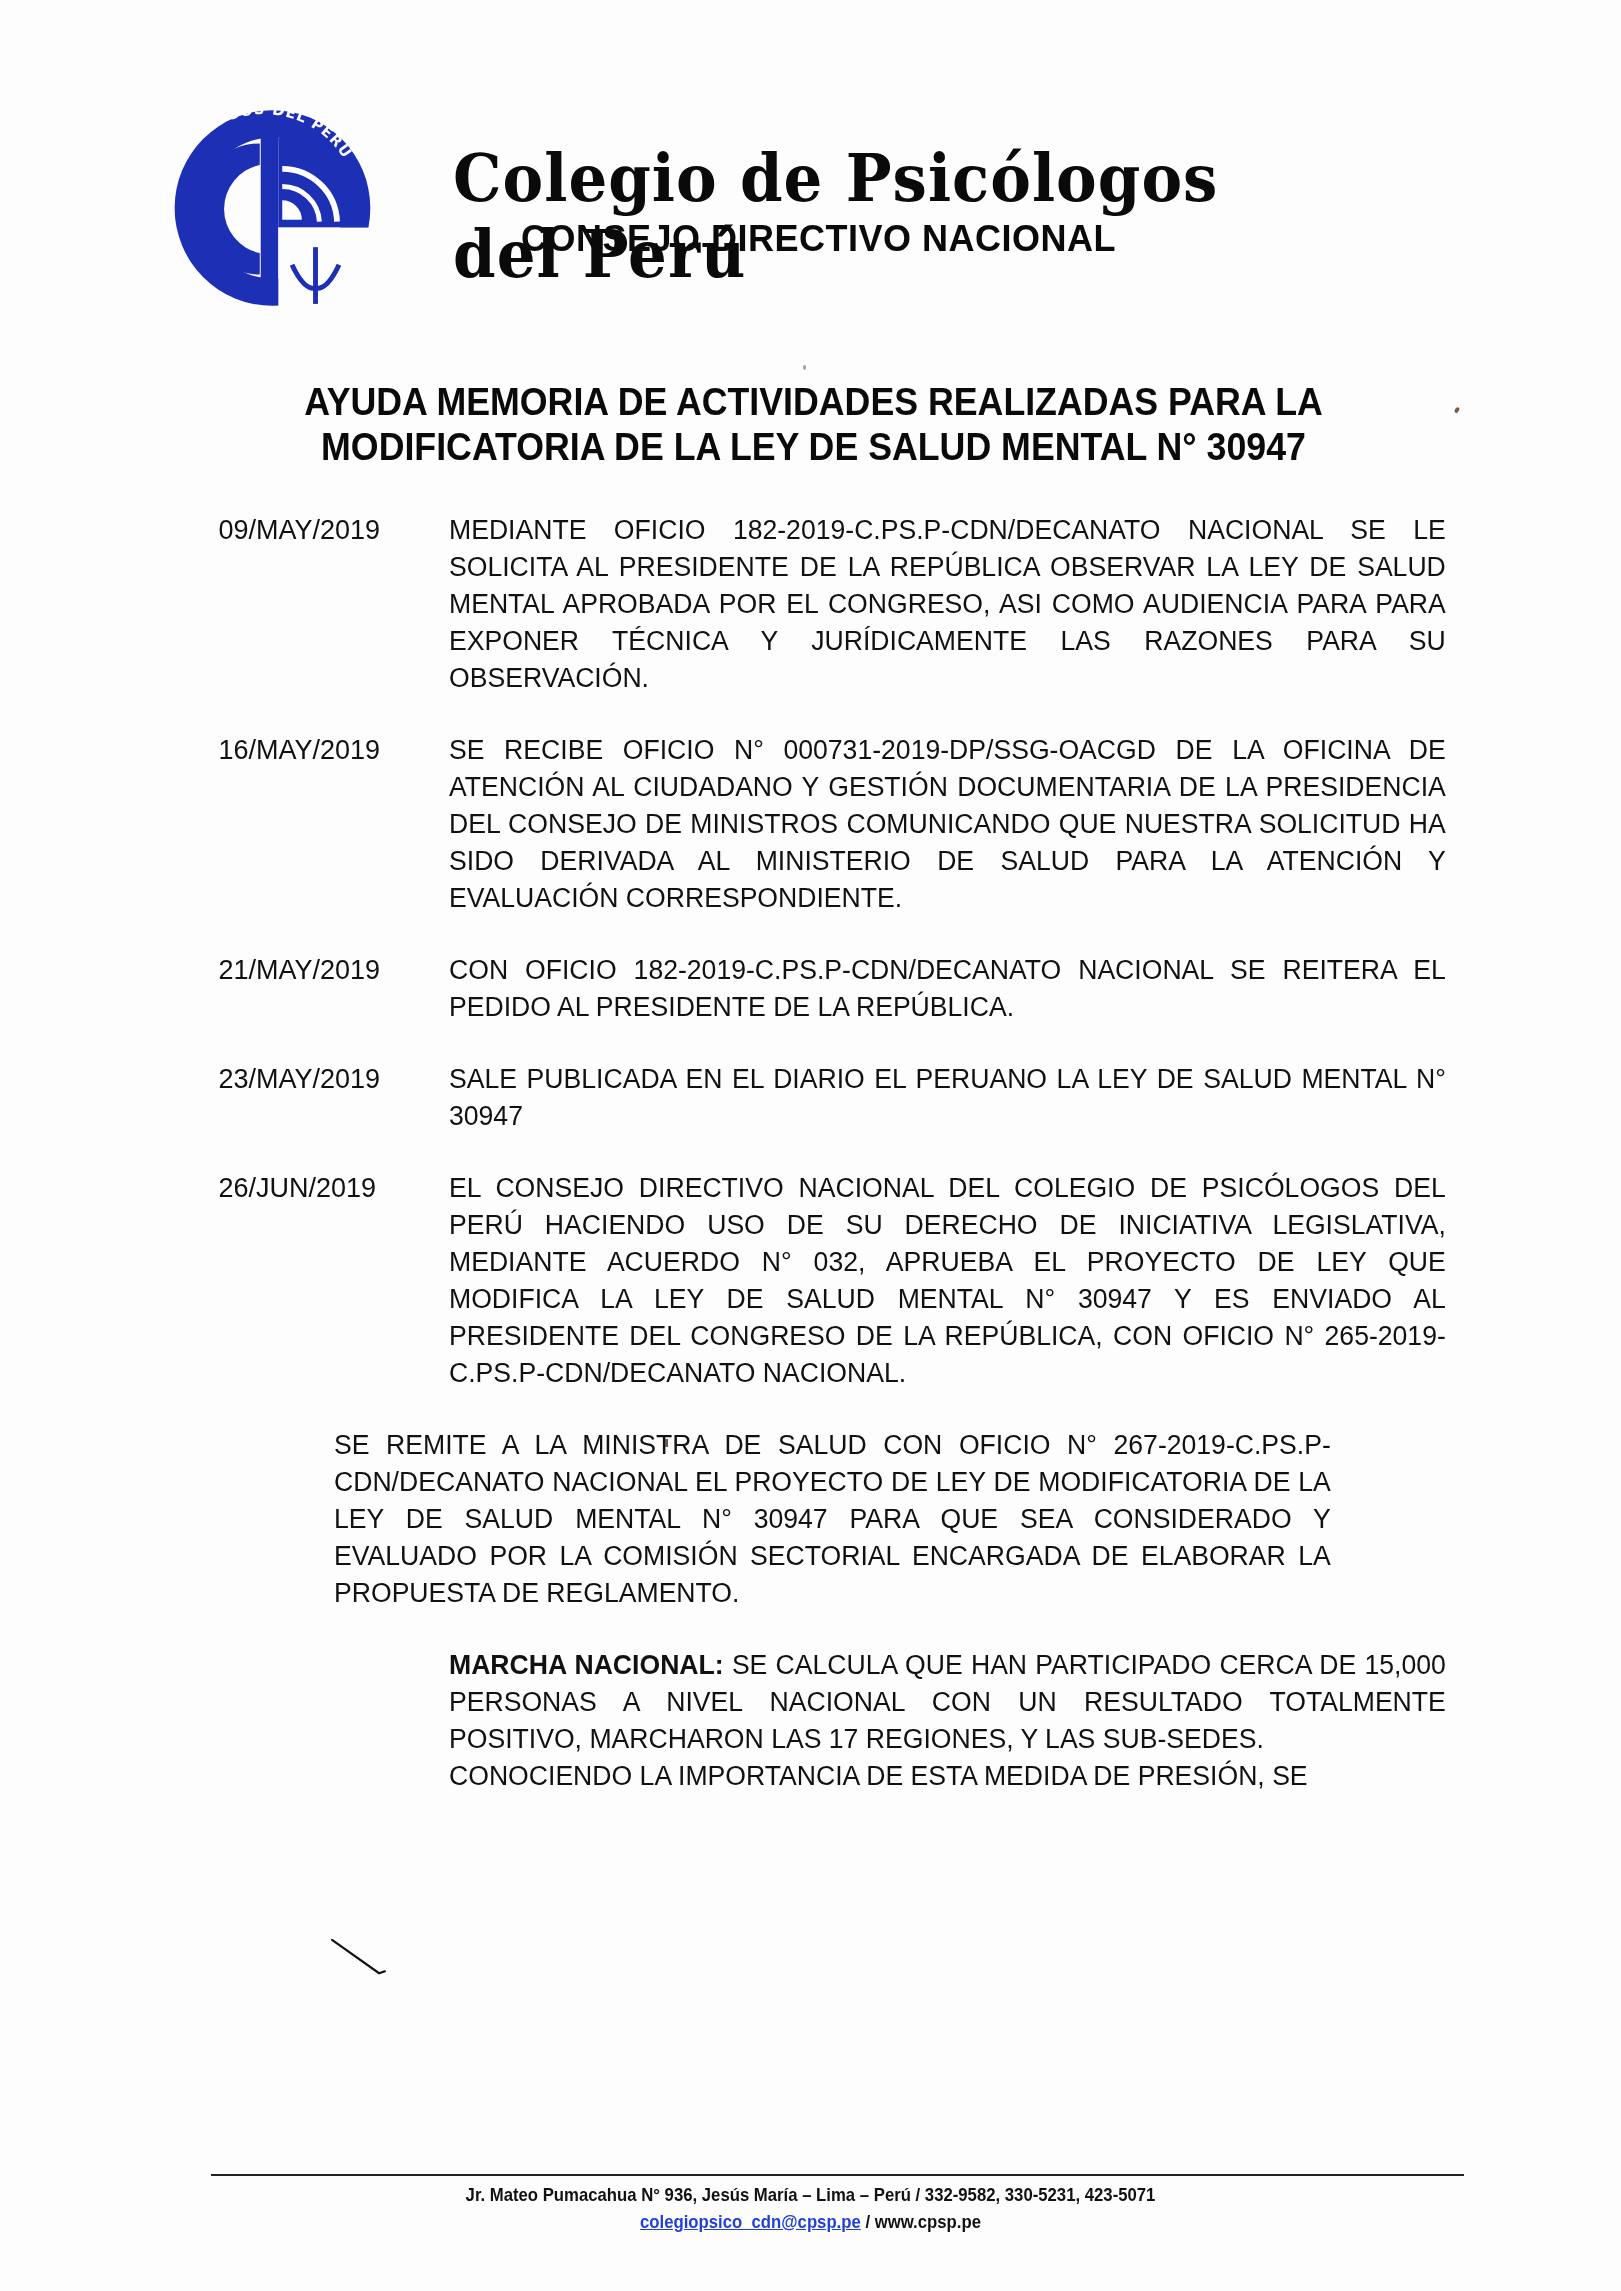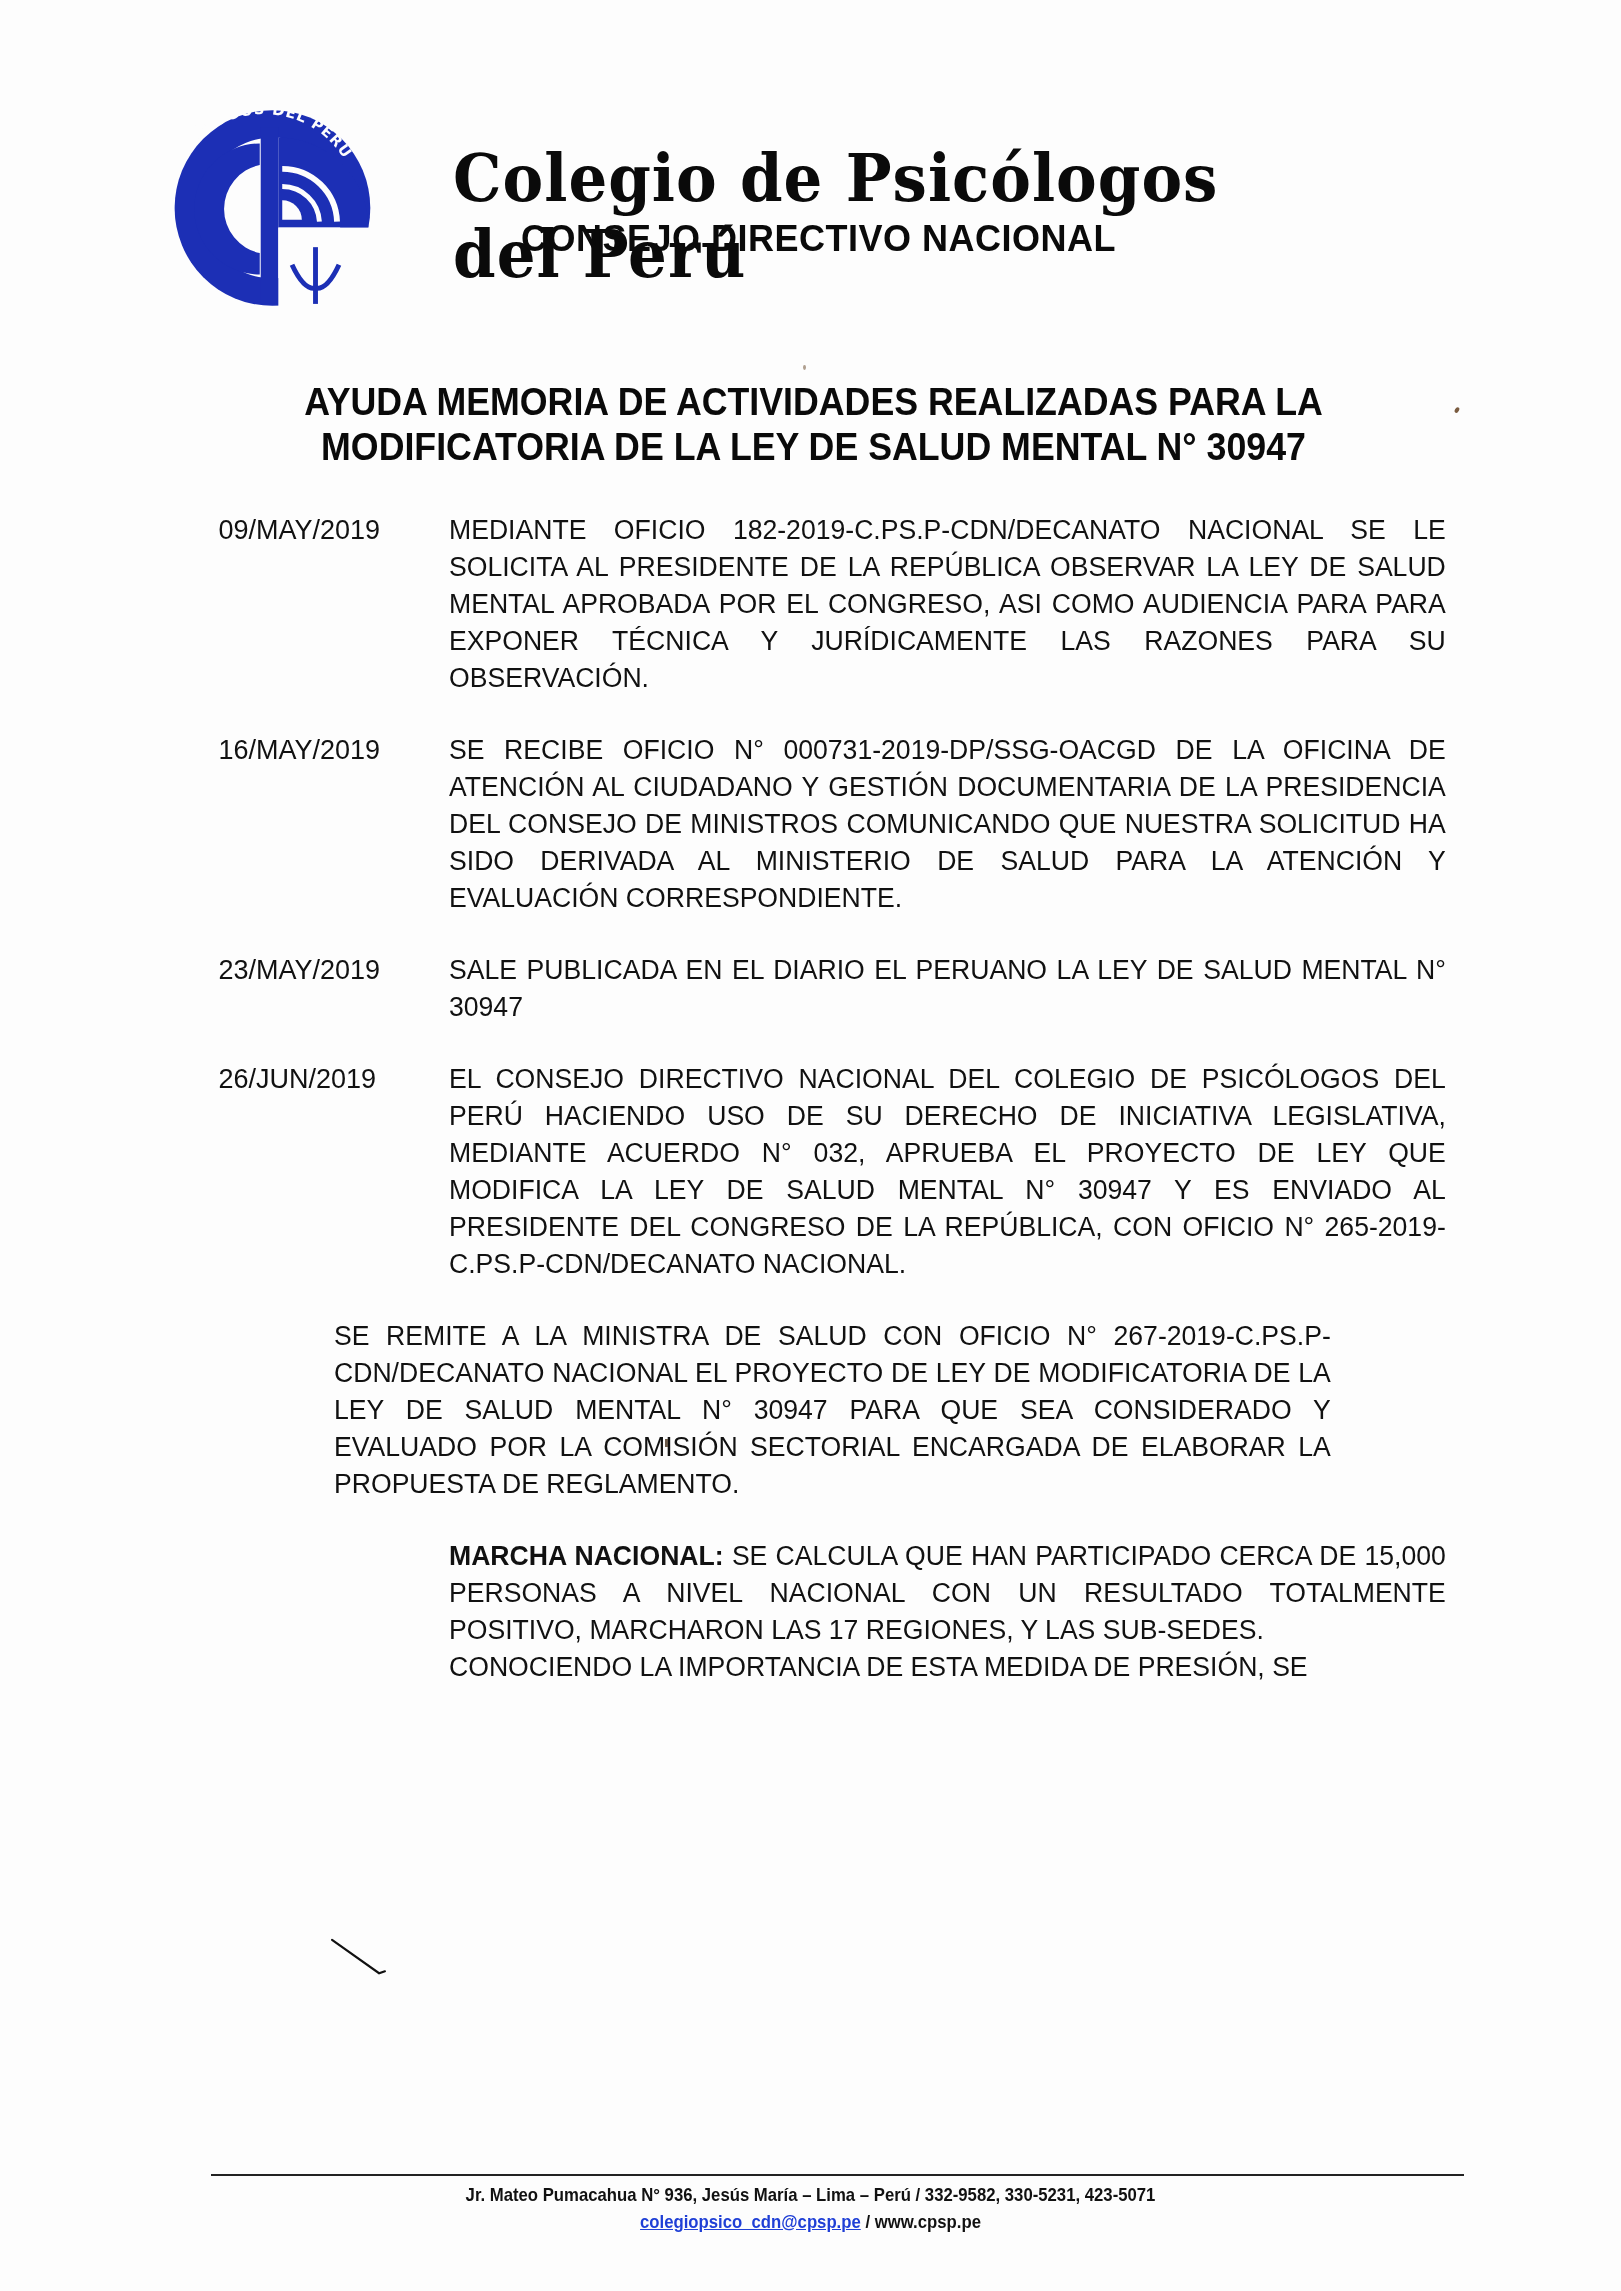--- a/index.html
+++ b/index.html
@@ -105,20 +105,24 @@
 <div class="entries">
   <div class="entry">
     <div class="entry-date">09/MAY/2019</div>
     <div class="entry-text">MEDIANTE OFICIO 182-2019-C.PS.P-CDN/DECANATO NACIONAL SE LE SOLICITA AL PRESIDENTE DE LA REPÚBLICA OBSERVAR LA LEY DE SALUD MENTAL APROBADA POR EL CONGRESO, ASI COMO AUDIENCIA PARA PARA EXPONER TÉCNICA Y JURÍDICAMENTE LAS RAZONES PARA SU OBSERVACIÓN.</div>
   </div>
   <div class="entry">
     <div class="entry-date">16/MAY/2019</div>
     <div class="entry-text">SE RECIBE OFICIO N° 000731-2019-DP/SSG-OACGD DE LA OFICINA DE ATENCIÓN AL CIUDADANO Y GESTIÓN DOCUMENTARIA DE LA PRESIDENCIA DEL CONSEJO DE MINISTROS COMUNICANDO QUE NUESTRA SOLICITUD HA SIDO DERIVADA AL MINISTERIO DE SALUD PARA LA ATENCIÓN Y EVALUACIÓN CORRESPONDIENTE.</div>
   </div>
   <div class="entry">
+    <div class="entry-date">21/MAY/2019</div>
+    <div class="entry-text">CON OFICIO 182-2019-C.PS.P-CDN/DECANATO NACIONAL SE REITERA EL PEDIDO AL PRESIDENTE DE LA REPÚBLICA.</div>
+  </div>
+  <div class="entry">
     <div class="entry-date">23/MAY/2019</div>
     <div class="entry-text">SALE PUBLICADA EN EL DIARIO EL PERUANO LA LEY DE SALUD MENTAL N° 30947</div>
   </div>
   <div class="entry">
     <div class="entry-date">26/JUN/2019</div>
     <div class="entry-text">EL CONSEJO DIRECTIVO NACIONAL DEL COLEGIO DE PSICÓLOGOS DEL PERÚ HACIENDO USO DE SU DERECHO DE INICIATIVA LEGISLATIVA, MEDIANTE ACUERDO N° 032, APRUEBA EL PROYECTO DE LEY QUE MODIFICA LA LEY DE SALUD MENTAL N° 30947 Y ES ENVIADO AL PRESIDENTE DEL CONGRESO DE LA REPÚBLICA, CON OFICIO N° 265-2019-C.PS.P-CDN/DECANATO NACIONAL.</div>
   </div>
   <div class="entry">
     <div class="entry-text">SE REMITE A LA MINISTRA DE SALUD CON OFICIO N° 267-2019-C.PS.P-CDN/DECANATO NACIONAL EL PROYECTO DE LEY DE MODIFICATORIA DE LA LEY DE SALUD MENTAL N° 30947 PARA QUE SEA CONSIDERADO Y EVALUADO POR LA COMISIÓN SECTORIAL ENCARGADA DE ELABORAR LA PROPUESTA DE REGLAMENTO.</div>
   </div>

